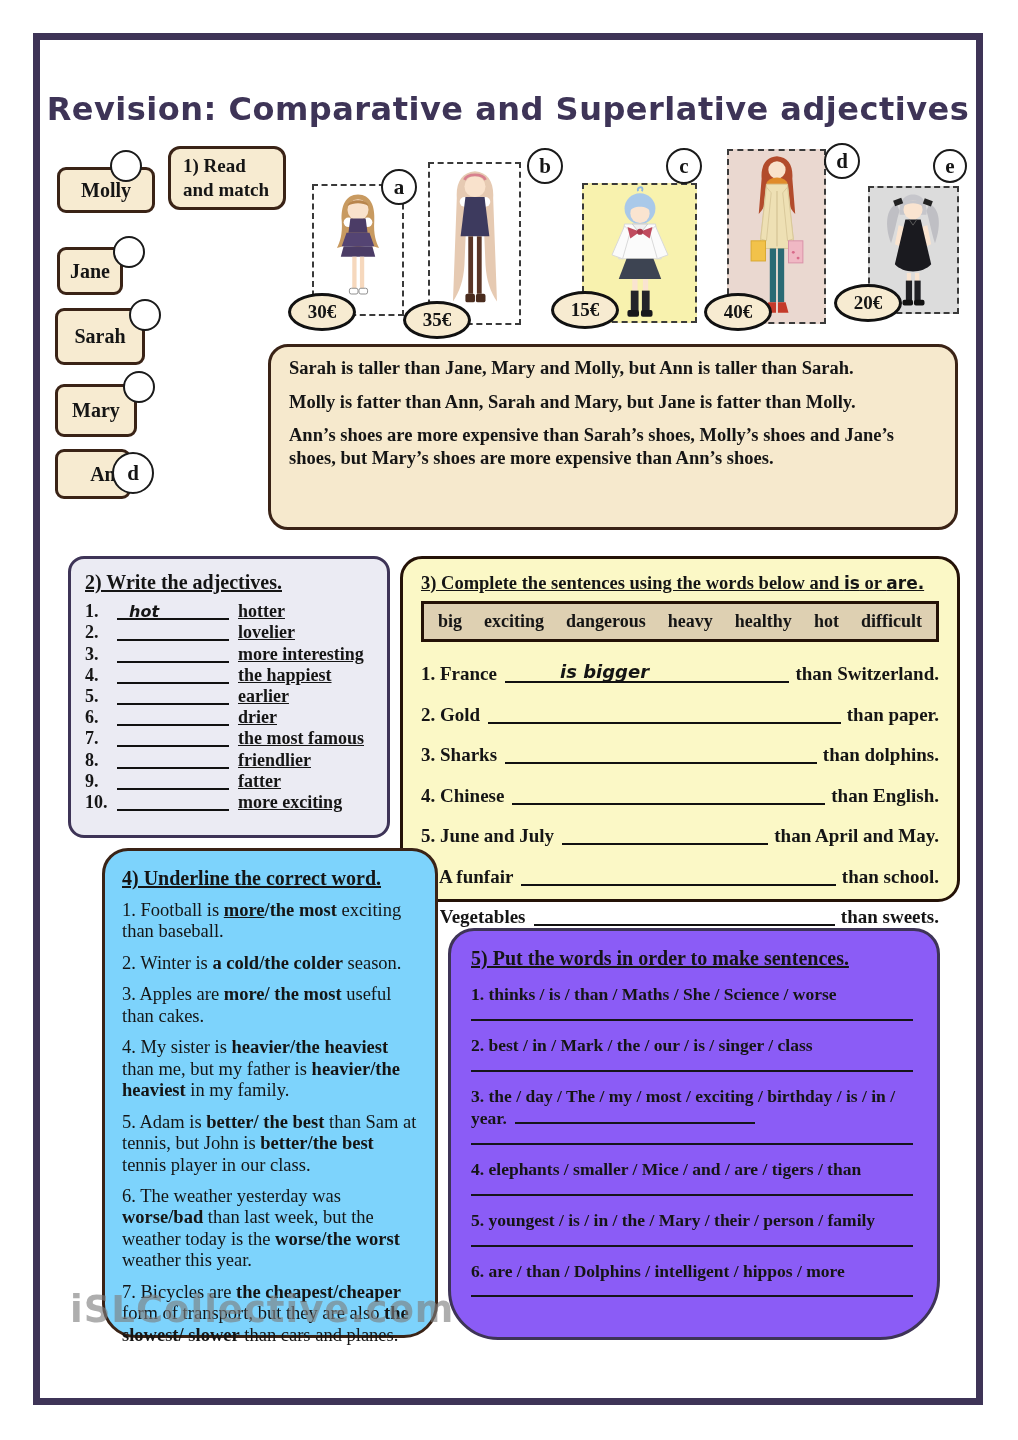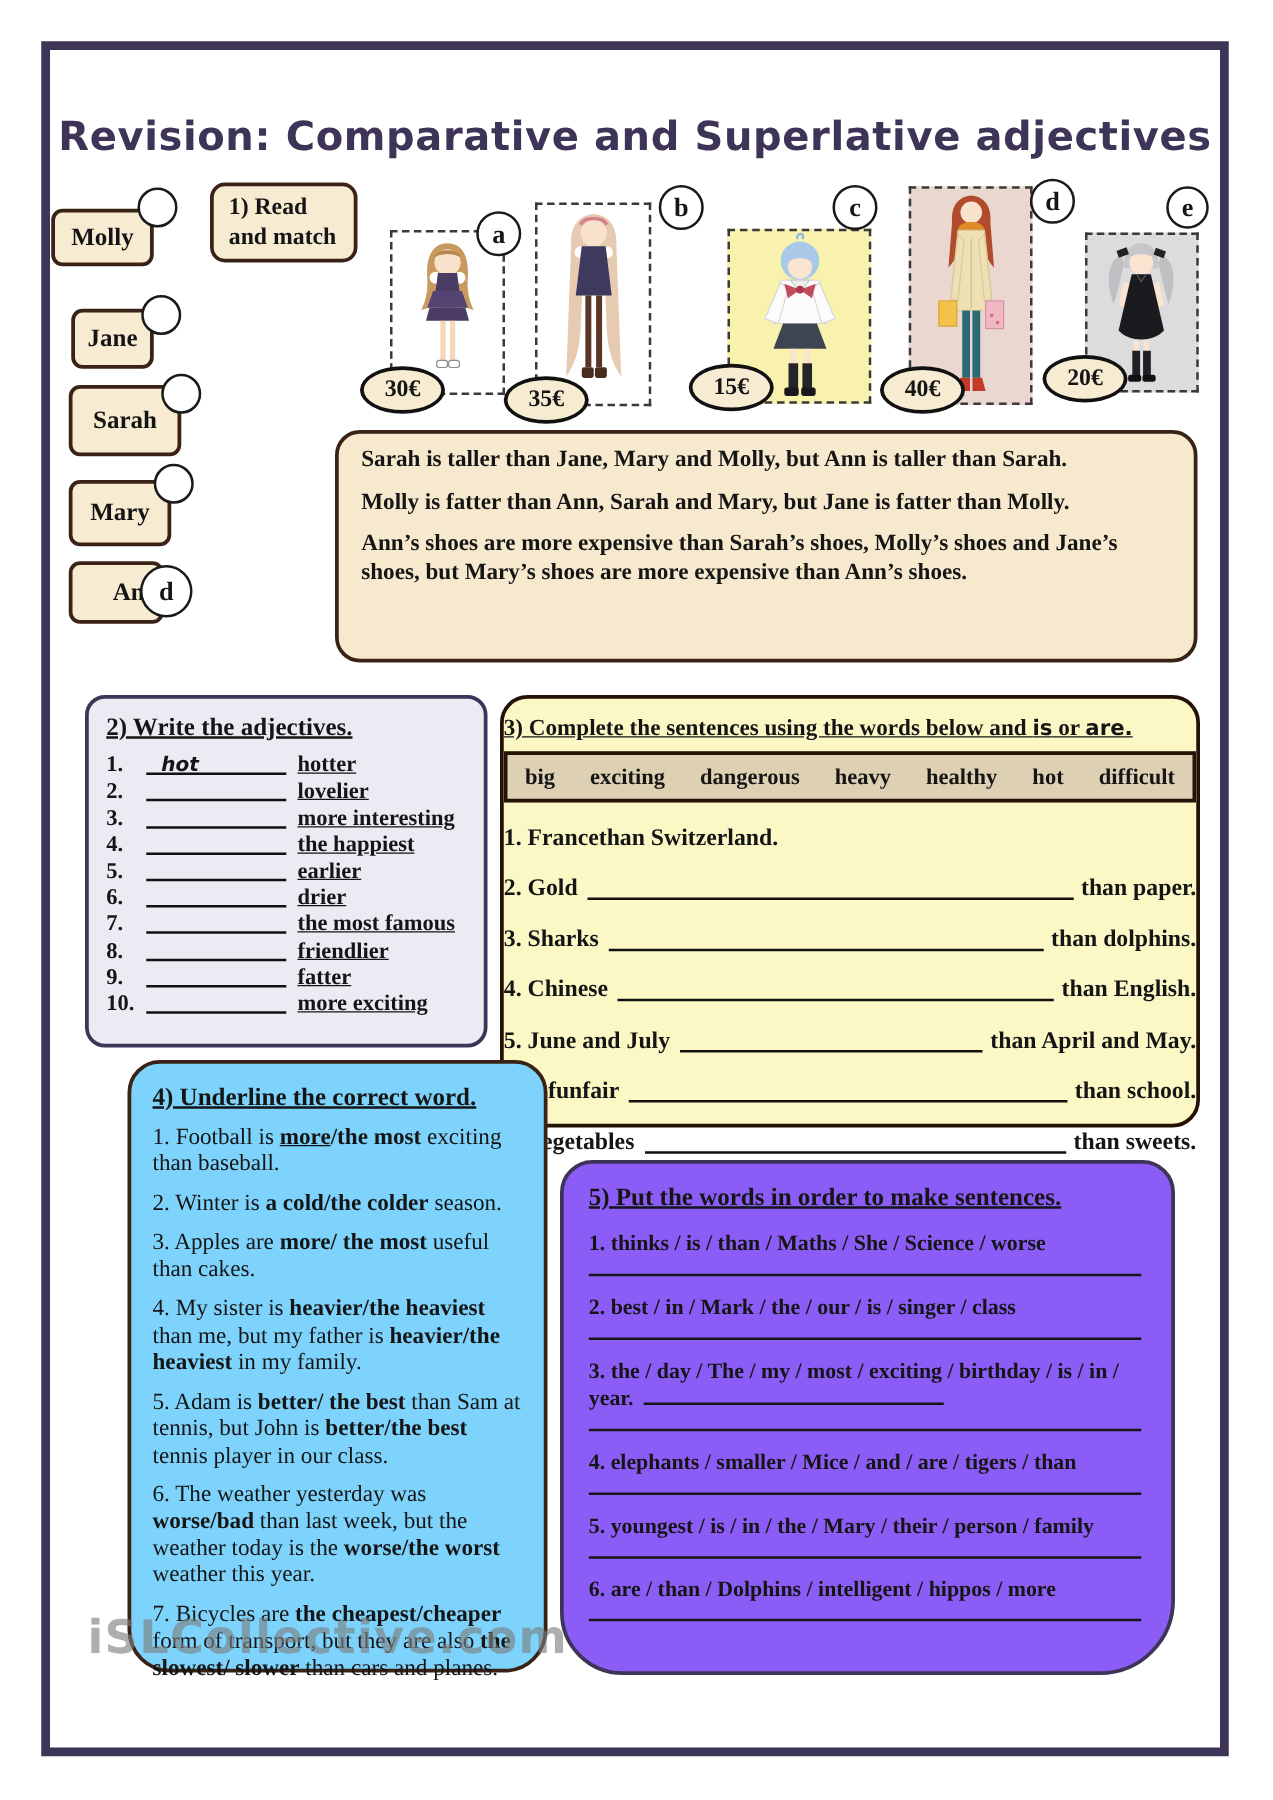--- a/index.html
+++ b/index.html
@@ -11,21 +11,21 @@
   
   .frame{left:33px;top:33px;width:950px;height:1372px;border:7px solid #3e3457;box-sizing:border-box;background:#fff;}
   
   .title{left:33px;top:90px;width:950px;text-align:center;
     font-family:"DejaVu Sans", sans-serif;font-weight:bold;font-size:32px;color:#3e3457;letter-spacing:.5px;}
   
   .cream-box{background:#f7ebd1;border:3.5px solid #3a2316;border-radius:9px;box-sizing:border-box;
     font-weight:bold;font-size:20px;display:flex;align-items:center;justify-content:center;}
   .readmatch{left:168px;top:146px;width:118px;height:64px;border-radius:12px;
     font-size:19px;line-height:1.25;justify-content:flex-start;padding-left:12px;}
-  .nb-molly{left:41px;top:167px;width:82px;height:46px;}
+  .nb-molly{left:57px;top:167px;width:98px;height:46px;}
   .nb-jane{left:57px;top:247px;width:66px;height:48px;}
   .nb-sarah{left:55px;top:308px;width:90px;height:57px;}
   .nb-mary{left:55px;top:384px;width:82px;height:53px;}
   .nb-ann{left:55px;top:449px;width:76px;height:50px;padding-left:31px;}
   .link-circle{width:32px;height:32px;border-radius:50%;background:#fff;border:2.5px solid #1a1a1a;box-sizing:border-box;
     display:flex;align-items:center;justify-content:center;font-weight:bold;font-size:19px;}
   .lc-molly{left:110px;top:150px;}
   .lc-jane{left:113px;top:236px;}
   .lc-sarah{left:129px;top:299px;}
   .lc-mary{left:123px;top:371px;}
@@ -61,21 +61,21 @@
     box-sizing:border-box;padding:12px 14px;}
   .sec-heading{font-weight:bold;font-size:20px;text-decoration:underline;white-space:nowrap;}
   .s2-list{margin-top:7px;}
   .s2-row{display:flex;align-items:flex-end;height:21.2px;font-weight:bold;font-size:18px;}
   .s2-num{width:32px;}
   .s2-blank{width:112px;border-bottom:2px solid #111;margin:0 9px 2px 0;height:17px;box-sizing:border-box;}
   .s2-word{flex:1;white-space:nowrap;text-decoration:underline;}
   .hw{font-family:"DejaVu Sans", sans-serif;font-weight:bold;font-style:italic;font-size:16px;display:block;line-height:1.1;padding-left:12px;}
   
   .sec3{left:400px;top:556px;width:560px;height:346px;background:#fbf8c6;border:3.5px solid #241207;border-radius:22px;
-    box-sizing:border-box;padding:14px 0;}
+    box-sizing:border-box;padding:14px 18px;}
   .sec3 .sec-heading{font-size:18.5px;}
   .rf{font-family:"DejaVu Sans", sans-serif;font-size:17px;}
   .bank{margin-top:7px;background:#ded0b2;border:3px solid #241207;box-sizing:border-box;
     display:flex;justify-content:space-between;padding:7px 14px;font-weight:bold;font-size:18px;}
   .s3-list{margin-top:4px;}
   .s3-row{display:flex;align-items:flex-end;margin-top:17.5px;font-weight:bold;font-size:19px;}
   .s3-start{white-space:nowrap;}
   .s3-blank{flex:1;border-bottom:2px solid #111;margin:0 6px 2px 8px;min-height:19px;}
   .s3-blank .hw{font-size:18px;padding-left:55px;padding-top:2px;}
   .s3-end{white-space:nowrap;}
@@ -370,20 +370,23 @@
       <span class="bank-word">dangerous</span>
       <span class="bank-word">heavy</span>
       <span class="bank-word">healthy</span>
       <span class="bank-word">hot</span>
       <span class="bank-word">difficult</span>
     </div>
   <div class="s3-list">
 
       <div class="s3-row">
         <span class="s3-start">1. France</span>
+        <span class="s3-blank">
+          <span class="hw">is bigger</span>
+        </span>
         <span class="s3-end">than Switzerland.</span>
       </div>
 
       <div class="s3-row">
         <span class="s3-start">2. Gold</span>
         <span class="s3-blank">
           <span class="hw"></span>
         </span>
         <span class="s3-end">than paper.</span>
       </div>

